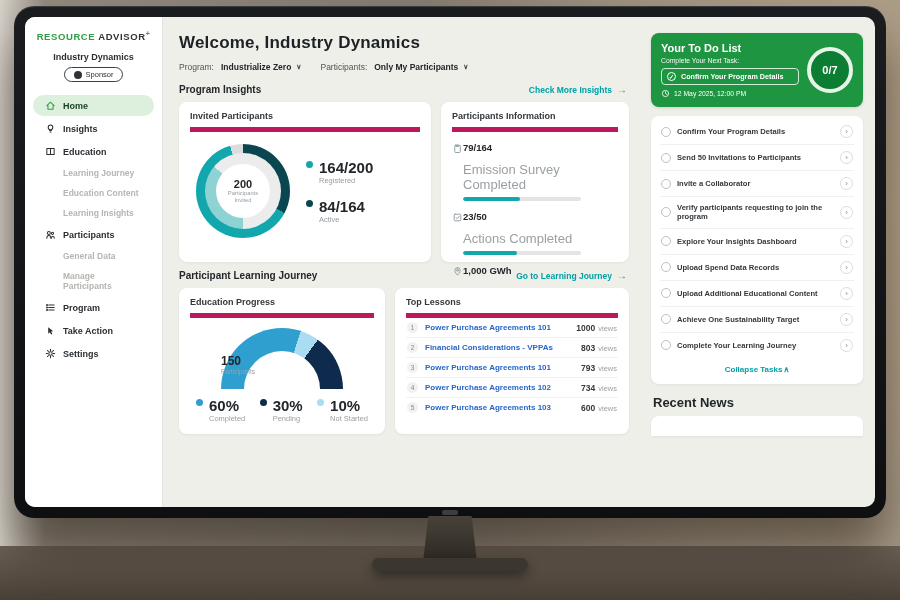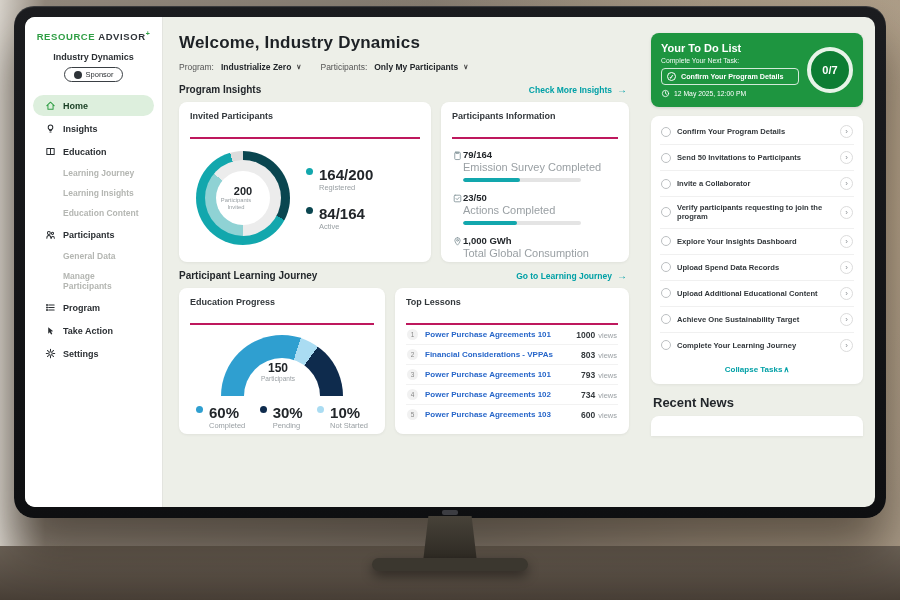--- a/index.html
+++ b/index.html
@@ -54,60 +54,60 @@
   .fval { display:flex; align-items:center; gap:5px; background:none; border:none;
     font-family:inherit; font-size:8.5px; font-weight:bold; color:#23272b; cursor:pointer; margin-right:12px; }
   .chev { font-size:7px; color:#444; }
   .secrow { display:flex; align-items:flex-start; justify-content:space-between; margin:8px 2px 7px 0; }
   .sectitle { font-size:10px; font-weight:bold; color:#23272b; }
   .seclink { display:flex; align-items:center; gap:5px; font-size:8.5px; font-weight:bold;
     color:#00a0a6; text-decoration:none; cursor:pointer; }
   .arr { font-size:10px; }
   .cards { display:flex; gap:10px; }
   .card { background:#fff; border-radius:8px; padding:9px 11px; box-shadow:0 1px 3px rgba(0,0,0,.06); }
-  .ctitle { font-size:9px; font-weight:bold; color:#33383c; padding-bottom:16px;
-    border-bottom:2px solid #be185d; }
+  .ctitle { font-size:9px; font-weight:bold; color:#33383c; padding-bottom:6px;
+    border-bottom:5px solid #be185d; }
 
   
   .c-invited { width:252px; height:160px; }
   .donut-row { display:flex; align-items:center; gap:16px; padding:12px 2px 0 6px; }
   .donut { position:relative; width:94px; height:94px; flex:none; }
   .ring { position:absolute; border-radius:50%; }
   .r1 { inset:0; background:conic-gradient(#0a4650 0 118deg,#12a7ad 118deg 344deg,#dcdcdc 344deg 360deg); }
   .r2 { inset:9px; background:conic-gradient(from 180deg,#8fd2d4 0 130deg,#ececec 130deg 360deg); }
   .dcore { position:absolute; inset:20px; background:#fff; border-radius:50%; display:flex;
-    flex-direction:column; justify-content:center; text-align:center; }
+    flex-direction:column; align-items:center; justify-content:center; text-align:center; }
   .dcore b { font-size:11px; color:#22262a; }
   .dcore span { font-size:5.8px; color:#9aa0a4; line-height:1.2; width:40px; }
   .dlegend { display:flex; flex-direction:column; gap:13px; }
   .litem { display:flex; gap:6px; }
   .dot { width:7px; height:7px; border-radius:50%; margin-top:2px; flex:none; }
   .dot.teal { background:#12a7ad; } .dot.darkteal { background:#0a4650; }
   .dot.gblue { background:#2f9fd0; } .dot.gdark { background:#0e2b4d; } .dot.glight { background:#aadcf2; }
   .litem b { display:block; font-size:15px; color:#22262a; }
   .litem i { display:block; font-style:normal; font-size:7.5px; color:#9aa0a4; }
 
   
   .c-info { flex:1; height:160px; }
   .metric { display:flex; margin-top:10px; }
   .mico { width:11px; height:11px; stroke:#8b9aa0; fill:none; stroke-width:1;
     stroke-linecap:round; stroke-linejoin:round; flex:none; margin-top:1px; }
   .mtext b { display:block; font-size:9.5px; color:#22262a; }
-  .mtext i { display:block; font-style:normal; font-size:11px; color:#9aa0a4; margin-top:1px; }
+  .mtext i { display:block; font-style:normal; font-size:13px; color:#9aa0a4; margin-top:9px; }
   .bar { width:118px; height:4px; border-radius:2px; background:#e4e4e4; margin-top:5px; overflow:hidden; }
   .fill { display:block; height:100%; border-radius:2px; background:#12a7ad; }
   .f48 { width:48%; } .f46 { width:46%; }
 
   
   .c-edu { width:206px; height:146px; }
   .gauge { position:relative; width:122px; height:61px; overflow:hidden; margin:10px auto 0; }
   .arc { position:absolute; left:0; top:0; width:122px; height:122px; border-radius:50%;
     background:conic-gradient(from 270deg,#2f9fd0 0 108deg,#aadcf2 108deg 126deg,#0e2b4d 126deg 180deg,#f3f3f3 180deg 360deg); }
   .hole { position:absolute; left:23px; top:23px; width:76px; height:76px; border-radius:50%; background:#fff; }
-  .gtext { position:absolute; left:0; right:8px; top:26px; text-align:center; }
+  .gtext { position:absolute; left:0; right:8px; top:26px; text-align:left; }
   .gtext b { display:block; font-size:12px; color:#22262a; }
   .gtext span { display:block; font-size:6.5px; color:#9aa0a4; }
   .glegend { display:flex; justify-content:space-between; padding:8px 6px 0; }
 
   
   .c-lessons { flex:1; height:146px; }
   .lrow { display:flex; align-items:center; gap:7px; padding:4px 1px; border-bottom:1px solid #f2f2f2; }
   .lrow:last-of-type { border-bottom:none; }
   .lnum { width:11px; height:11px; border-radius:50%; background:#f1f1f1; color:#888;
     font-size:6.5px; display:flex; align-items:center; justify-content:center; flex:none; }
@@ -181,24 +181,24 @@
           <div class="ni">
             <svg class="nico" viewBox="0 0 12 12">
                 <path d="M2 2.8h8v6.4H2zM6 2.8v6.4"></path>
               </svg>
             <span>Education</span>
           </div>
           <div class="ni sub">
             <span>Learning Journey</span>
           </div>
           <div class="ni sub">
+            <span>Education Content</span>
+          </div>
+          <div class="ni sub">
             <span>Learning Insights</span>
-          </div>
-          <div class="ni sub">
-            <span>Education Content</span>
           </div>
           <div class="ni">
             <svg class="nico" viewBox="0 0 12 12">
                 <circle cx="4.2" cy="4.3" r="1.6"></circle>
                 <circle cx="8.2" cy="4.7" r="1.2"></circle>
                 <path d="M2 10c0-1.8 1-2.8 2.2-2.8S6.4 8.2 6.4 10M7 10c0-1.4.6-2.2 1.6-2.2S10.2 8.6 10.2 10"></path>
               </svg>
             <span>Participants</span>
           </div>
           <div class="ni sub">

